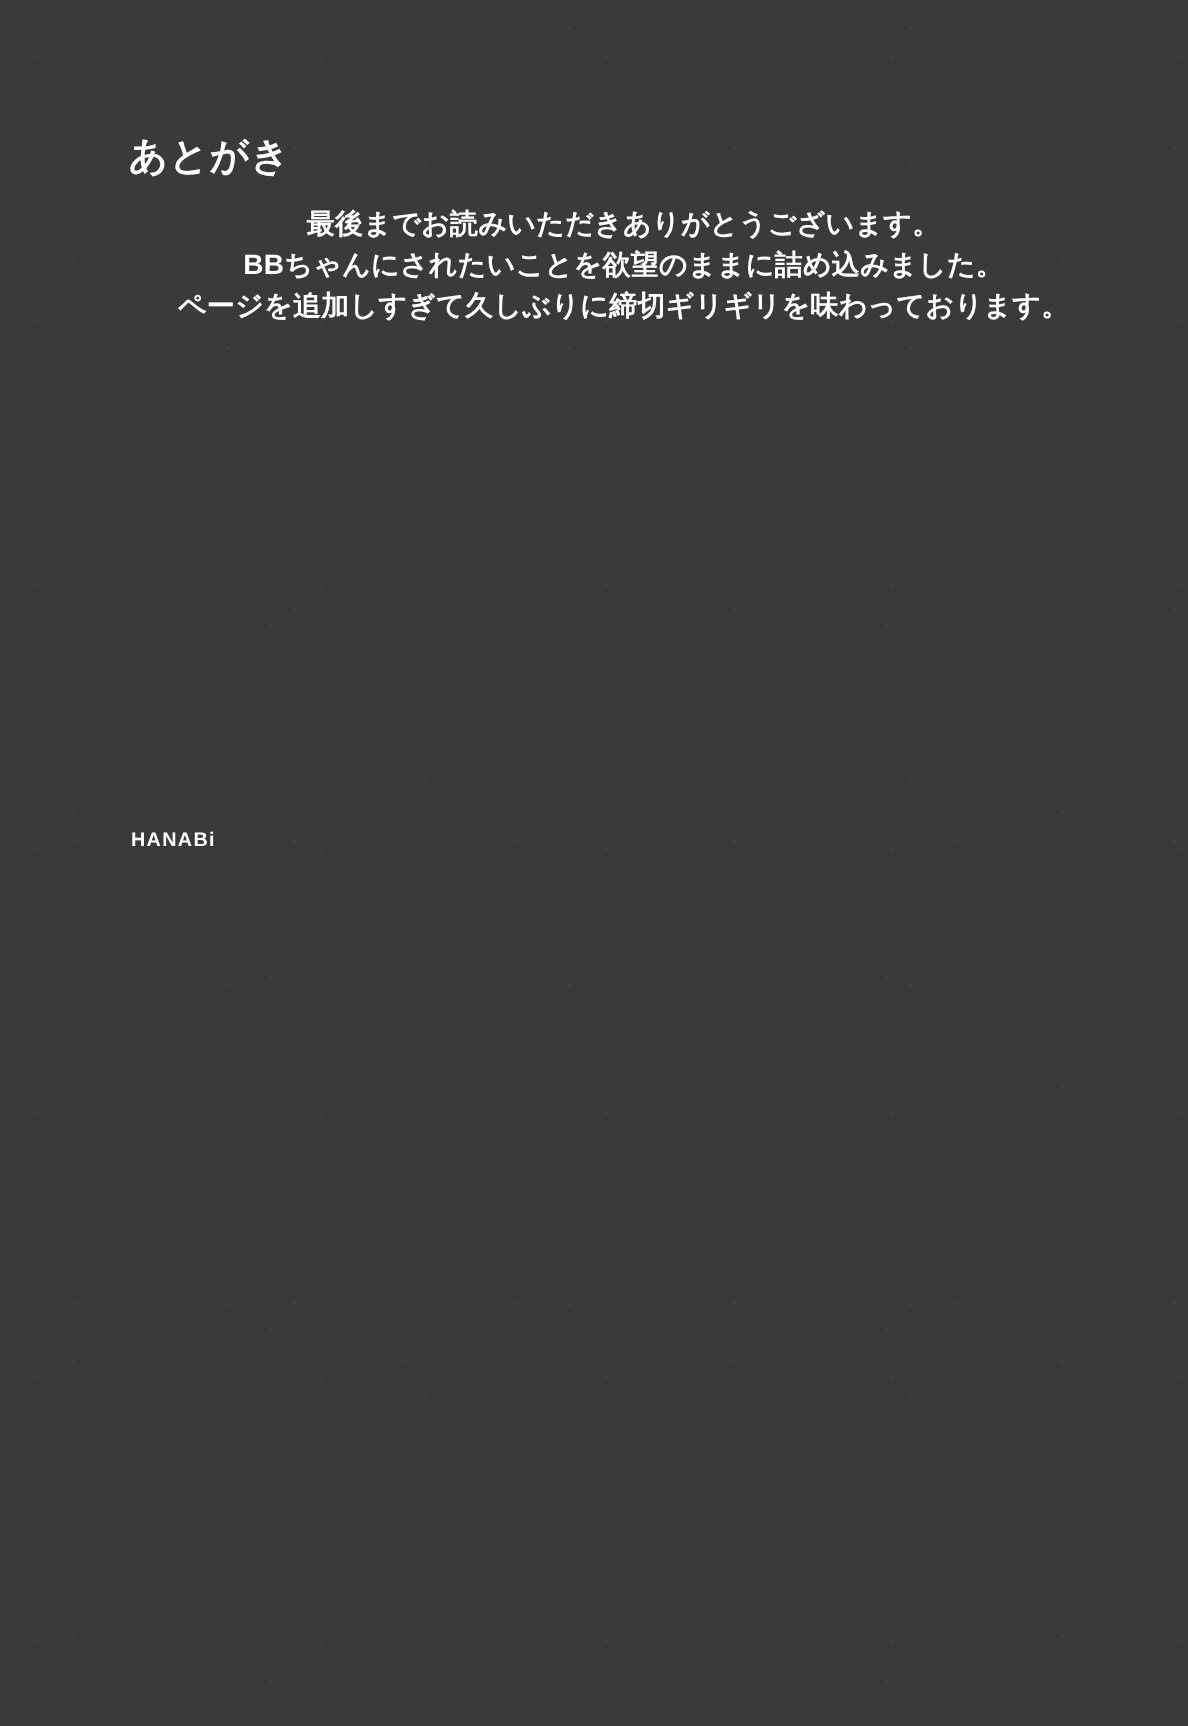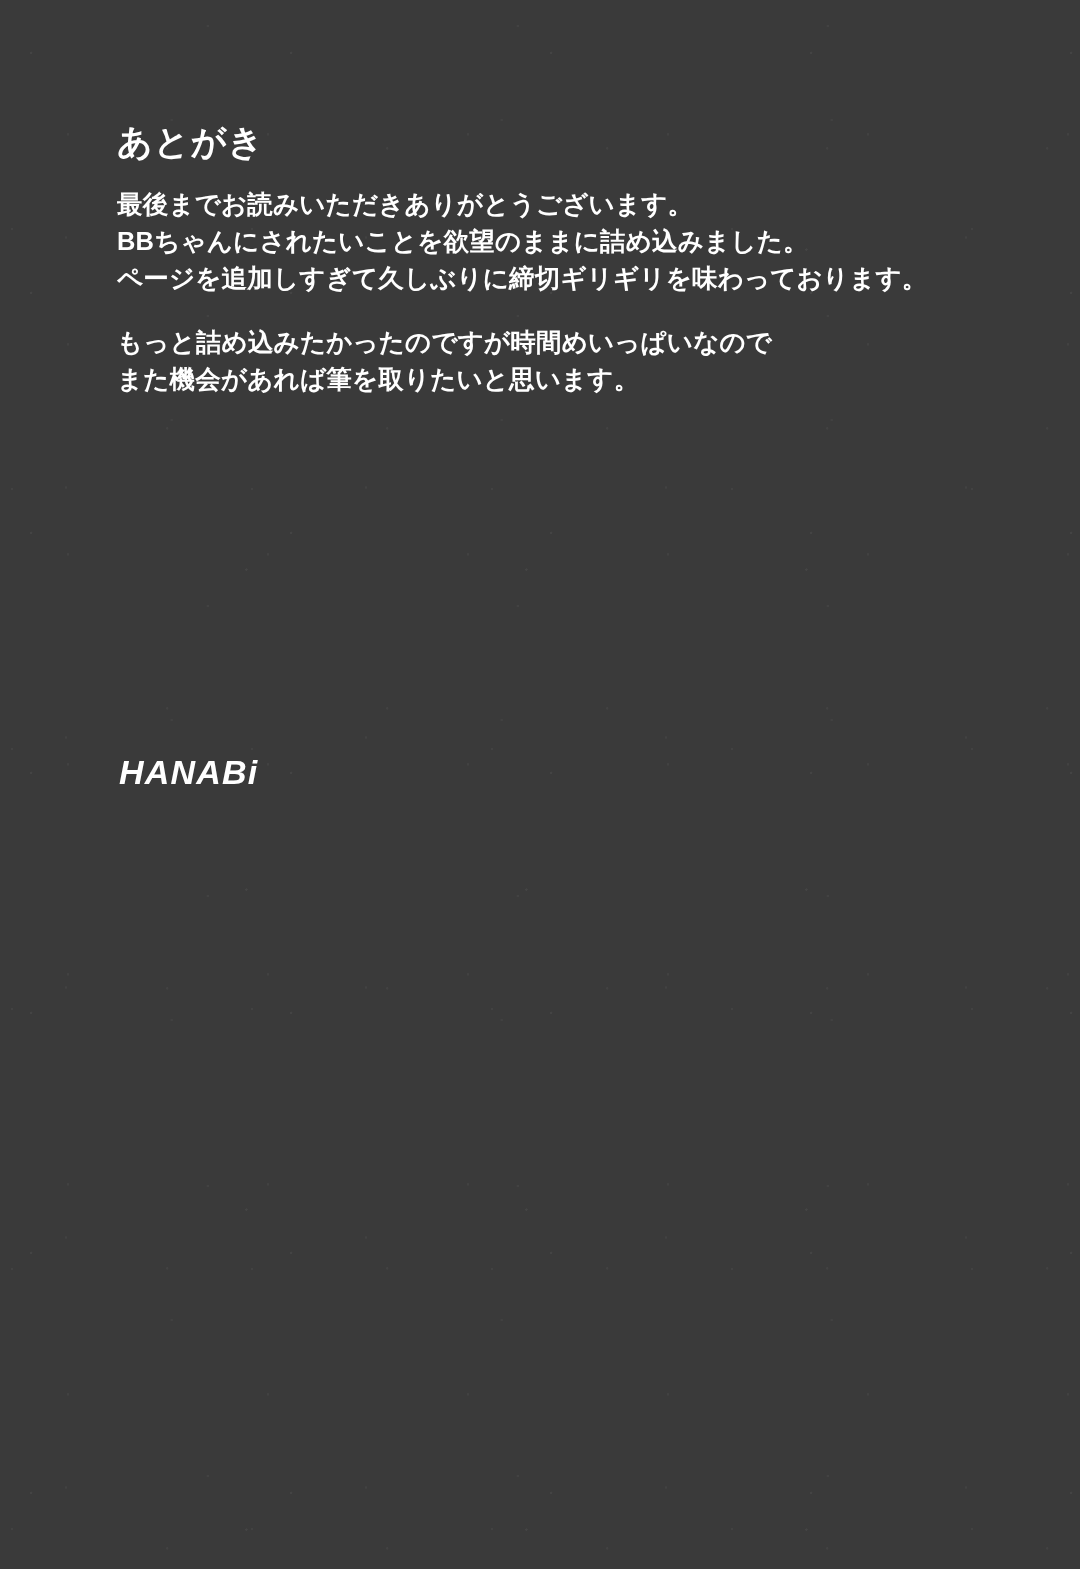--- a/index.html
+++ b/index.html
@@ -51,43 +51,41 @@
     width: 900px;
   }
   .para {
     font-size: 25.5px;
     line-height: 37px;
     font-weight: 600;
     letter-spacing: 0.2px;
     color: #ffffff;
     margin: 0 0 27px 0;
     white-space: pre-line;
+    text-align: center;
   }
   .para:last-child { margin-bottom: 0; }
   .signature {
     position: absolute;
     left: 119px;
     top: 753px;
-    font-size: 34px;
+    font-size: 18px;
     font-weight: 700;
     letter-spacing: 1.2px;
     color: #ffffff;
-    font-style: italic;
   }
 </style>
 </head>
 <body>
 
 <div class="page">
   <div class="noise"></div>
 
   <div class="afterword-title">あとがき</div>
 
   <div class="body-block">
     <p class="para">最後までお読みいただきありがとうございます。
 BBちゃんにされたいことを欲望のままに詰め込みました。
 ページを追加しすぎて久しぶりに締切ギリギリを味わっております。</p>
-    <p class="para">もっと詰め込みたかったのですが時間めいっぱいなので
-また機会があれば筆を取りたいと思います。</p>
   </div>
 
   <div class="signature">HANABi</div>
 </div>
 
 </body></html>

